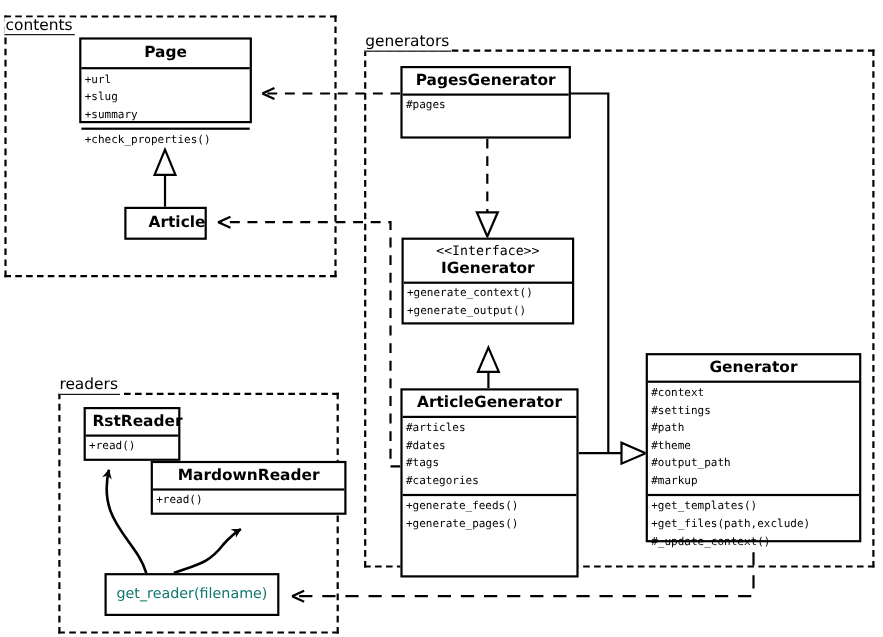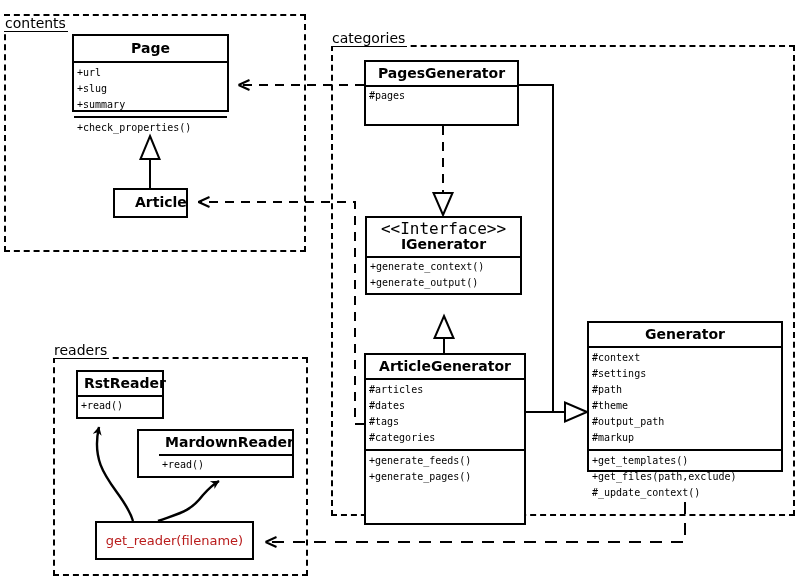--- a/index.html
+++ b/index.html
@@ -61,21 +61,21 @@
     font-size: 14px;
     text-align: center;
     color: #000;
     padding: 4px 6px 5px 6px;
     line-height: 16px;
     white-space: nowrap;
   }
   .cls-stereo {
     font-family: "DejaVu Sans Mono", monospace;
     font-weight: normal;
-    font-size: 16px;
+    font-size: 12px;
     text-align: center;
     line-height: 15px;
     color: #000;
   }
   .cls-sec {
     border-top: 2px solid #000;
     padding: 2px 0 3px 0;
   }
   .cls-sec .item {
     font-family: "DejaVu Sans Mono", monospace;
@@ -92,21 +92,21 @@
     border: 2px solid #000;
     background: #ffffff;
     display: flex;
     align-items: center;
     justify-content: center;
     z-index: 5;
   }
   .fnbox .lbl {
     font-family: "DejaVu Sans", sans-serif;
     font-size: 13px;
-    color: #b91c1c;
+    color: #0f766e;
     white-space: nowrap;
   }
 </style>
 </head>
 <body>
 
 <div id="canvas">
 
   <svg id="edges" viewBox="0 0 803 579" width="803" height="579">
     <defs>
@@ -171,21 +171,21 @@
               border-left:2px dashed #000; border-right:2px dashed #000; border-bottom:2px dashed #000;">
   </div>
   <div style="position:absolute; left:4px; top:14px; width:302px; height:0;
               border-top:2px dashed #000;"></div>
   <div class="pkg-label" style="left:4px; top:16px;">contents</div>
 
   <div class="package" style="left:331px; top:45px; width:464px; height:471px;
               border-left:2px dashed #000; border-right:2px dashed #000; border-bottom:2px dashed #000;
               border-top:2px dashed #000;">
   </div>
-  <div class="pkg-label" style="left:331px; top:31px;">categories</div>
+  <div class="pkg-label" style="left:331px; top:31px;">generators</div>
 
   <div class="package" style="left:53px; top:357px; width:255px; height:219px;
               border-left:2px dashed #000; border-right:2px dashed #000; border-bottom:2px dashed #000;
               border-top:2px dashed #000;">
   </div>
   <div class="pkg-label" style="left:53px; top:343px;">readers</div>
 
   <div class="cls" style="left:72px; top:34px; width:157px; height:78px;">
     <div class="cls-name">Page</div>
     <div class="cls-sec">
@@ -227,21 +227,21 @@
       <div class="item">#dates</div>
       <div class="item">#tags</div>
       <div class="item">#categories</div>
     </div>
     <div class="cls-sec">
       <div class="item">+generate_feeds()</div>
       <div class="item">+generate_pages()</div>
     </div>
   </div>
 
-  <div class="cls" style="left:587px; top:321px; width:196px; height:151px;">
+  <div class="cls" style="left:587px; top:321px; width:196px; height:172px;">
     <div class="cls-name" style="padding:3px 6px 4px 6px;">Generator</div>
     <div class="cls-sec">
       <div class="item">#context</div>
       <div class="item">#settings</div>
       <div class="item">#path</div>
       <div class="item">#theme</div>
       <div class="item">#output_path</div>
       <div class="item">#markup</div>
     </div>
     <div class="cls-sec">
@@ -251,21 +251,21 @@
     </div>
   </div>
 
   <div class="cls" style="left:76px; top:370px; width:88px; height:49px;">
     <div class="cls-name" style="padding:3px 6px 4px 6px;">RstReader</div>
     <div class="cls-sec" style="padding:1px 0 2px 0;">
       <div class="item">+read()</div>
     </div>
   </div>
 
-  <div class="cls" style="left:137px; top:429px; width:157px; height:49px;padding-left:20px;">
+  <div class="cls" style="left:137px; top:419px; width:178px; height:49px;">
     <div class="cls-name" style="padding:3px 6px 4px 6px;">MardownReader</div>
     <div class="cls-sec" style="padding:1px 0 2px 0;">
       <div class="item">+read()</div>
     </div>
   </div>
 
   <div class="fnbox" style="left:95px; top:521px; width:159px; height:39px;">
     <span class="lbl">get_reader(filename)</span>
   </div>
 

